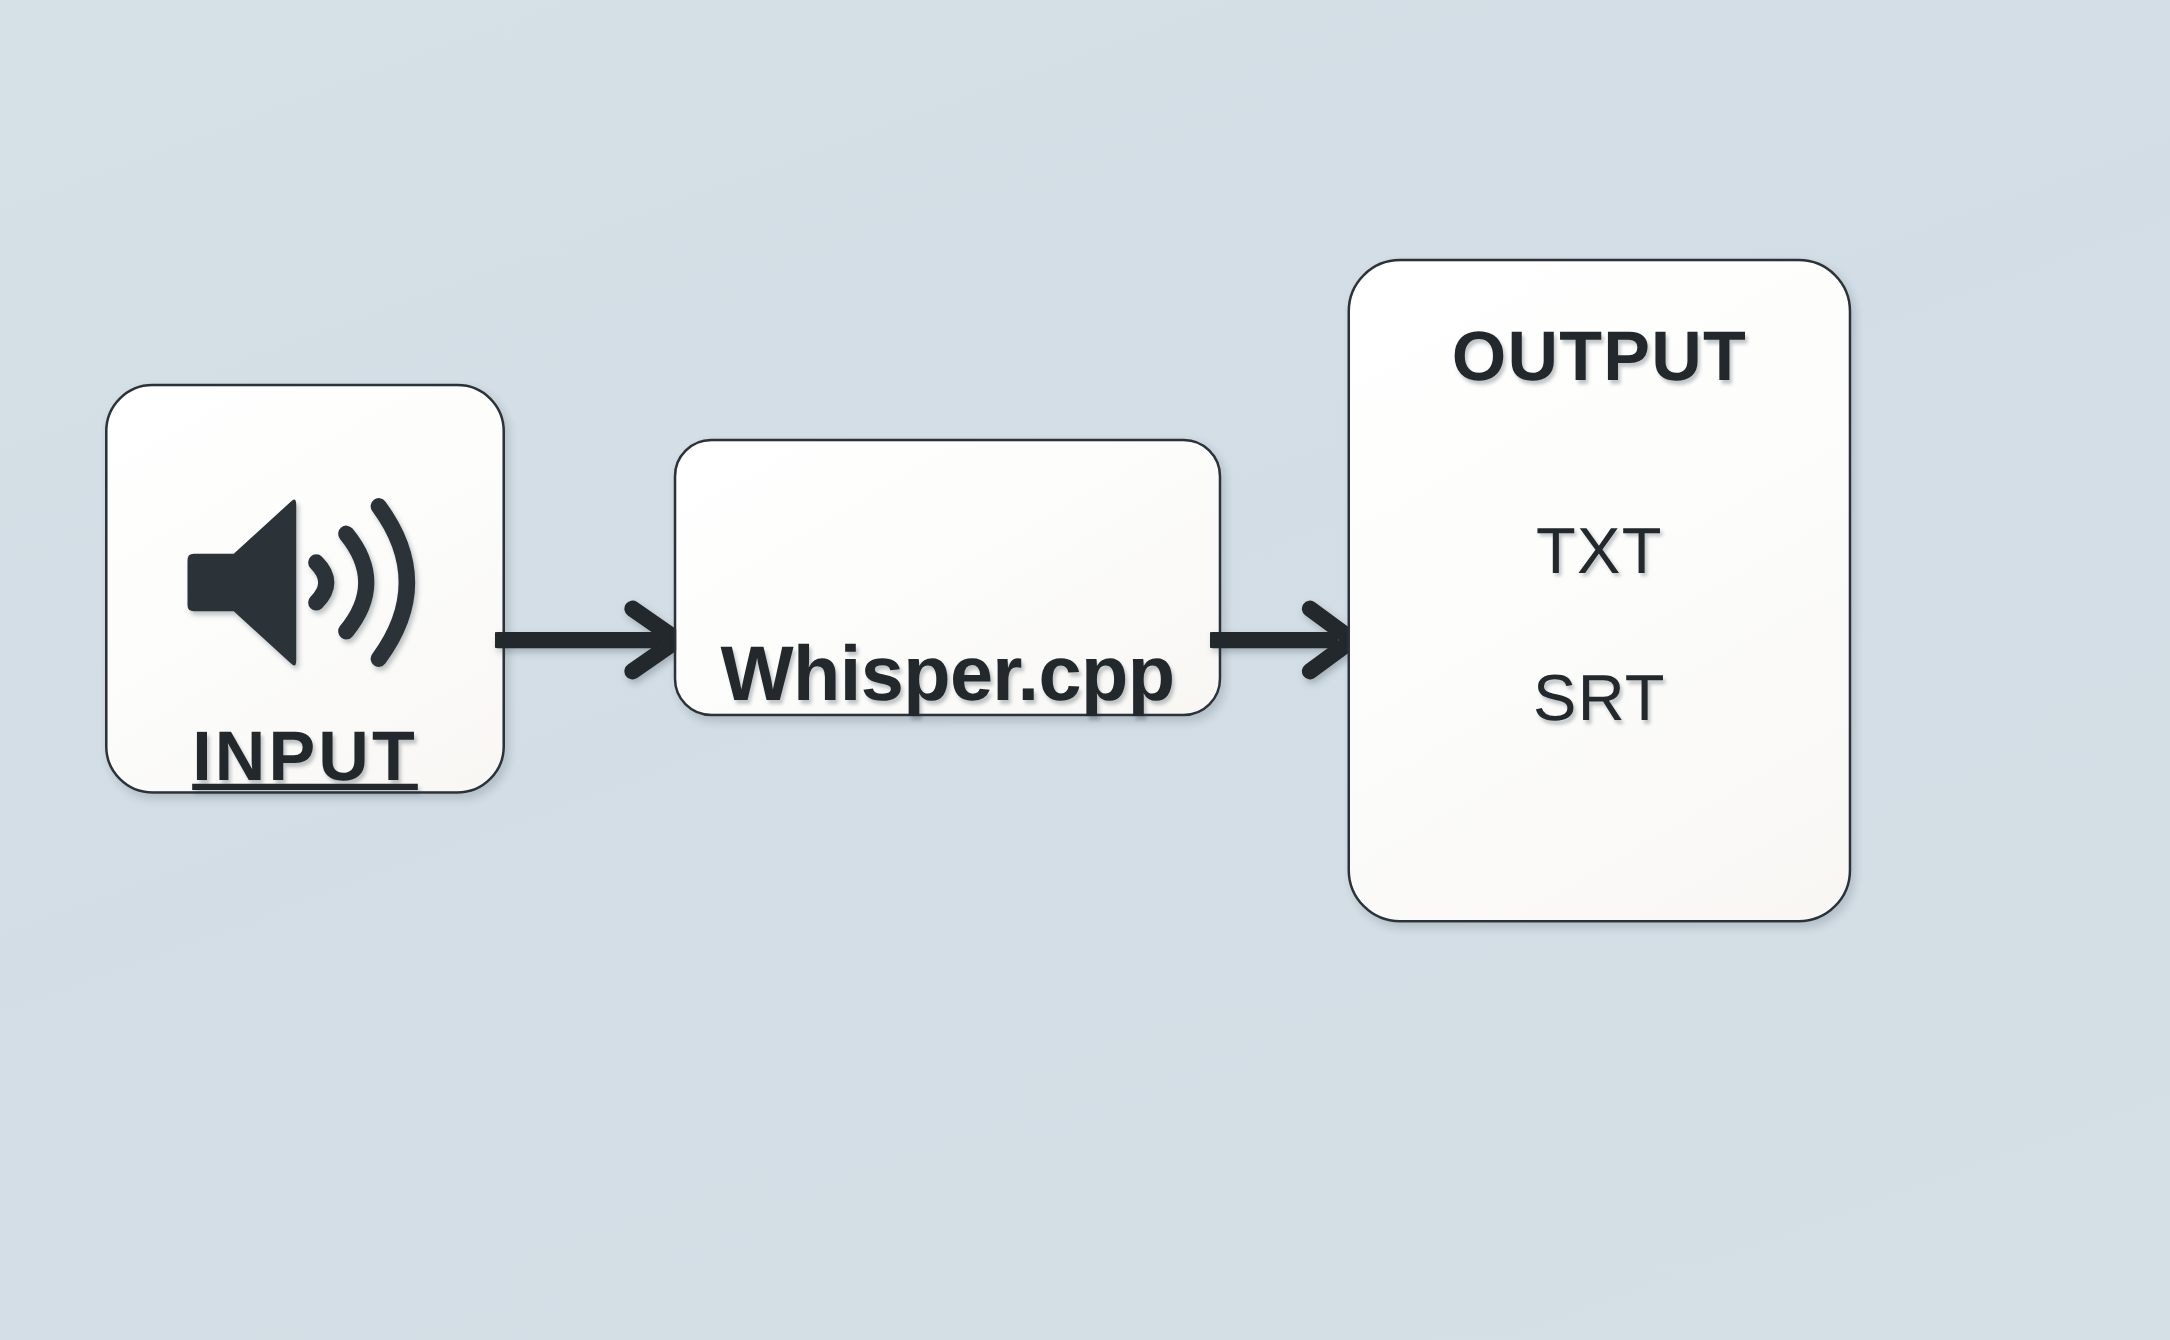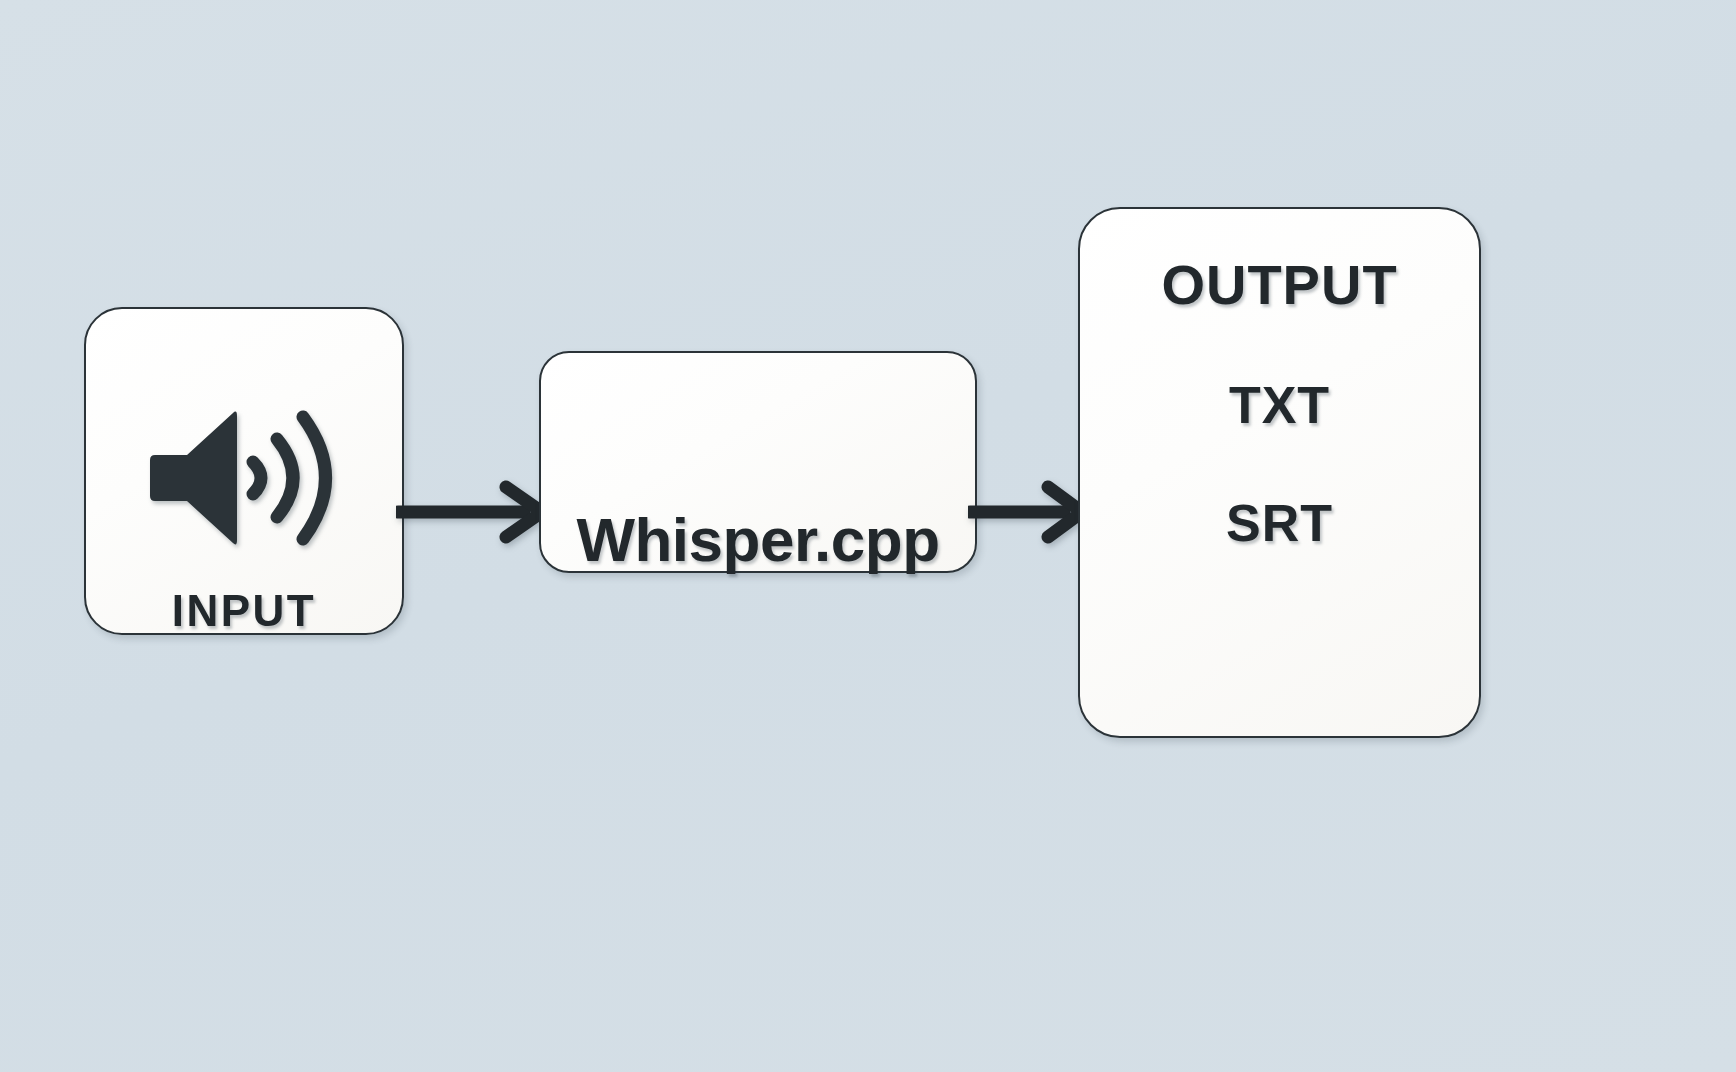--- a/index.html
+++ b/index.html
@@ -51,27 +51,28 @@
   }
   .speaker-icon-wrap svg {
     display: block;
     width: 100%;
     height: 100%;
     filter: drop-shadow(2px 3px 2px rgba(40,55,65,0.30));
   }
 
   .node-label {
     margin-top: 36px;
-    font-size: 44px;
+    font-size: 56px;
     font-weight: bold;
     letter-spacing: 2.5px;
     color: #22282c;
     text-shadow: 2px 3px 3px rgba(40, 55, 65, 0.28);
     line-height: 1;
     white-space: nowrap;
+    text-decoration: underline;
   }
 
   
   #process-node {
     left: 539px;
     top: 351px;
     width: 438px;
     height: 222px;
     border-radius: 30px;
   }
@@ -87,20 +88,21 @@
 
   
   #output-node {
     left: 1078px;
     top: 207px;
     width: 403px;
     height: 531px;
     border-radius: 42px;
     justify-content: flex-start;
     padding-top: 48px;
+    gap: 36px;
   }
   .output-title {
     font-size: 56px;
     font-weight: bold;
     letter-spacing: 1px;
     color: #22282c;
     text-shadow: 2px 3px 3px rgba(40, 55, 65, 0.28);
     line-height: 1;
     white-space: nowrap;
   }
@@ -108,21 +110,21 @@
     margin: 0;
     padding: 0;
     list-style: none;
     width: 100%;
     display: flex;
     flex-direction: column;
     align-items: center;
   }
   .output-item {
     font-size: 52px;
-    font-weight: bold;
+    font-weight: normal;
     letter-spacing: 1px;
     color: #22282c;
     text-shadow: 2px 3px 3px rgba(40, 55, 65, 0.28);
     line-height: 1;
     white-space: nowrap;
     margin-top: 66px;
   }
 
   
   .arrow {

